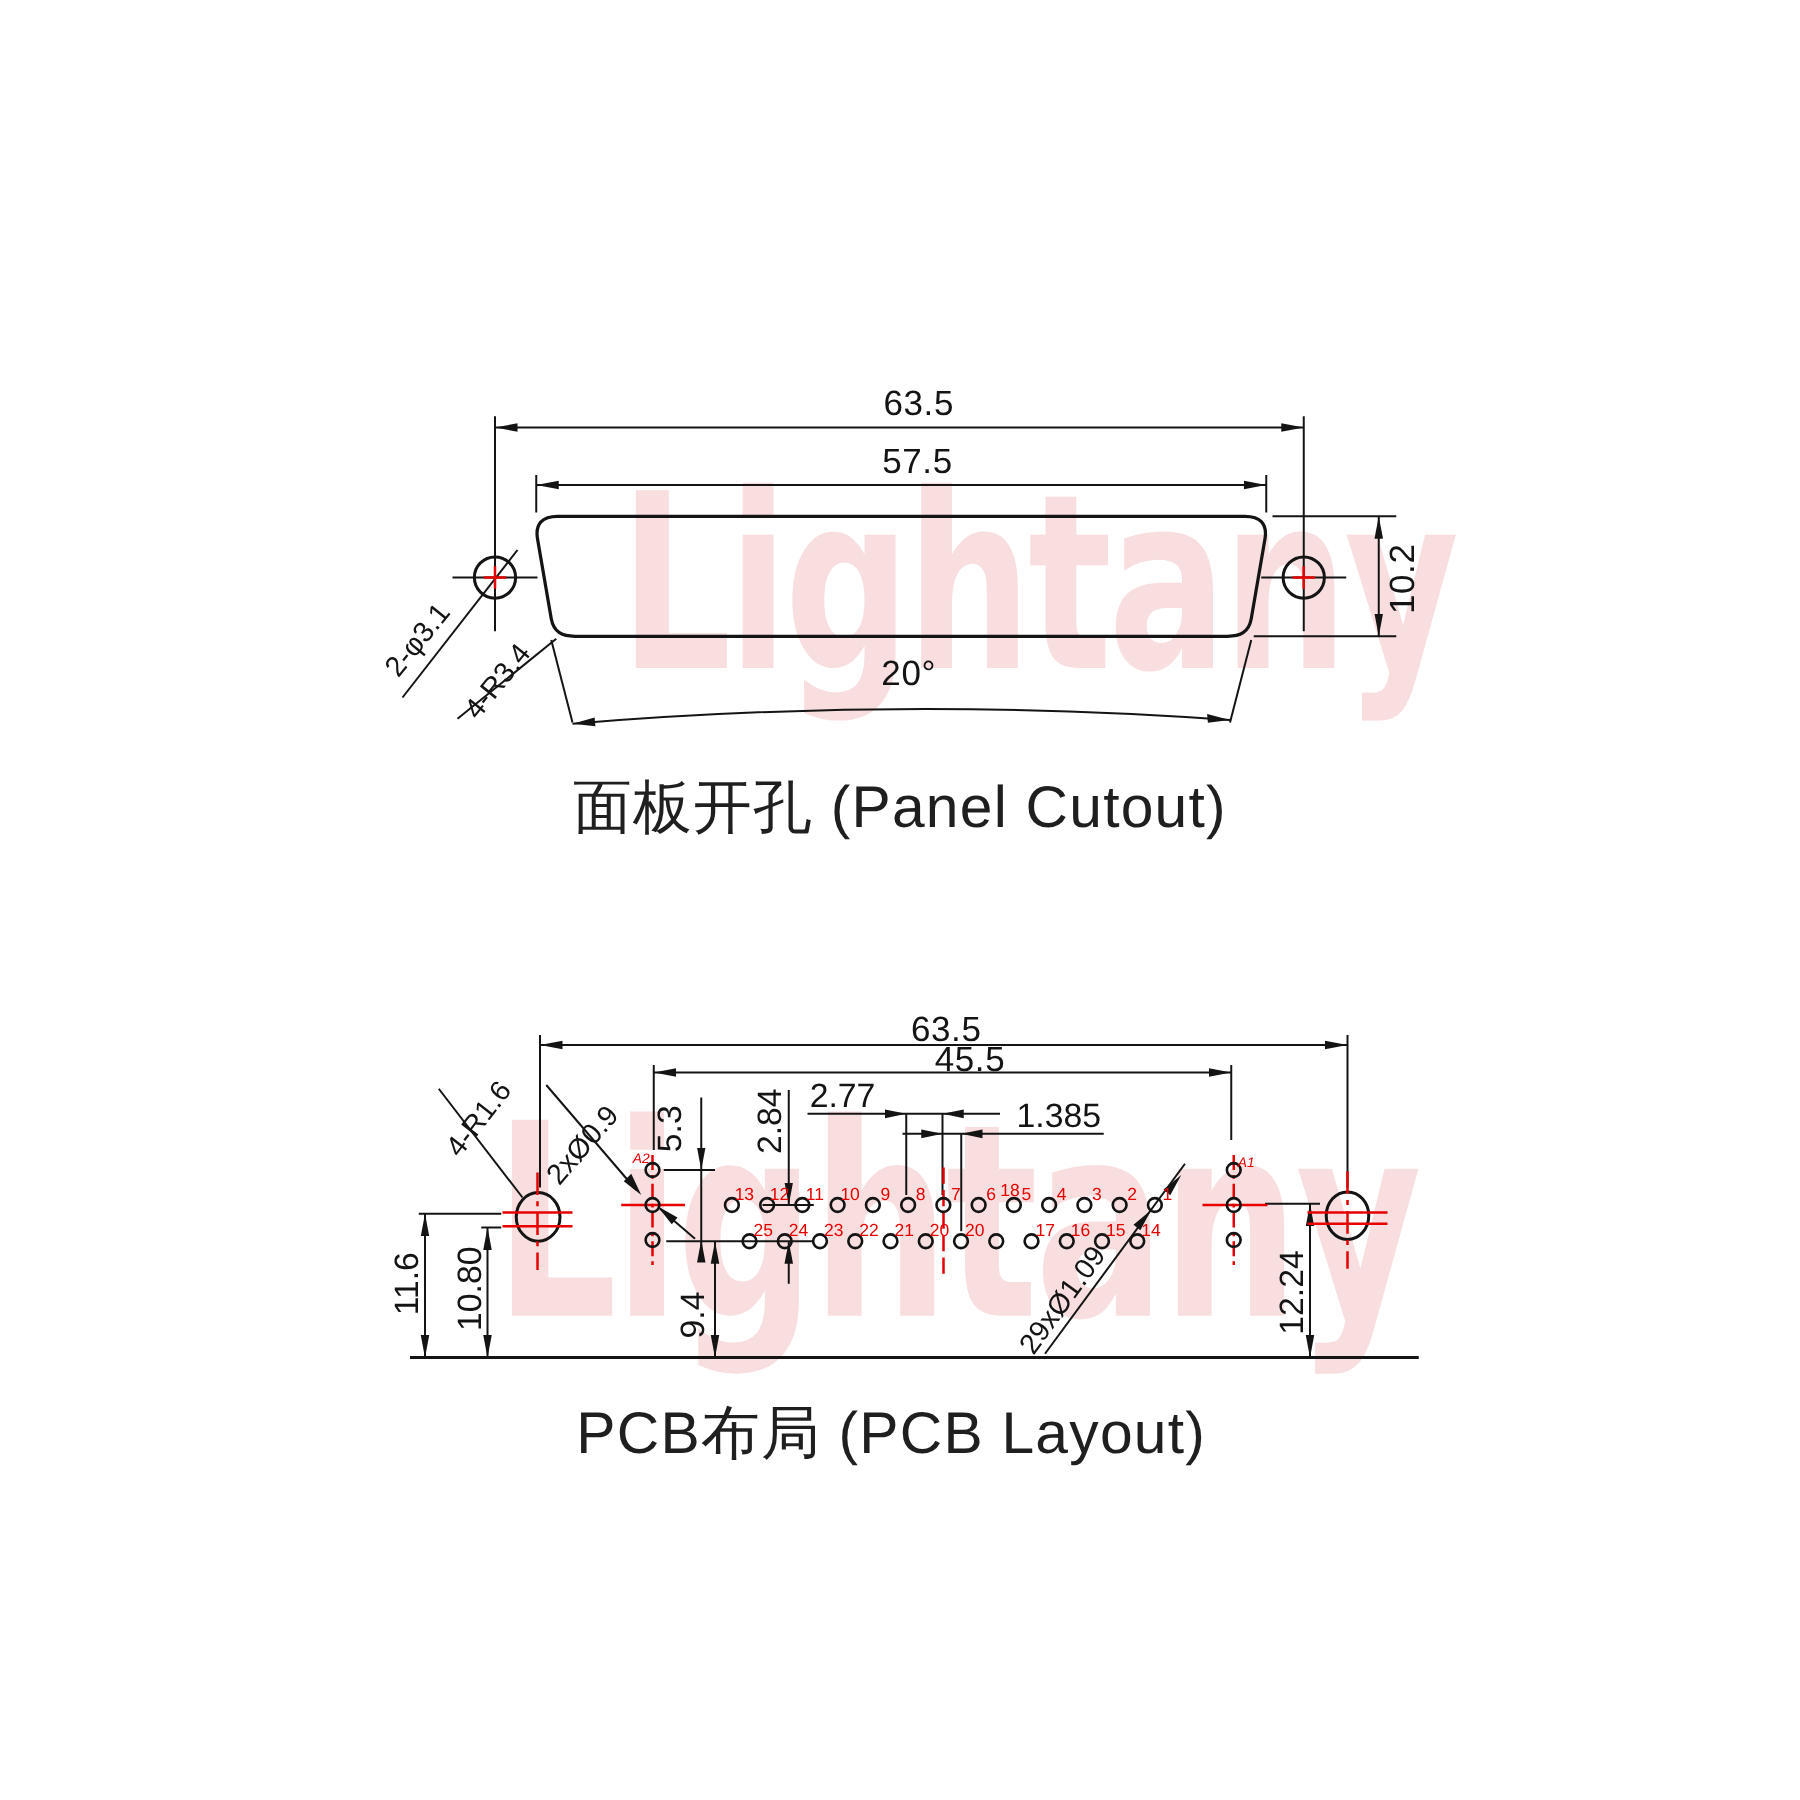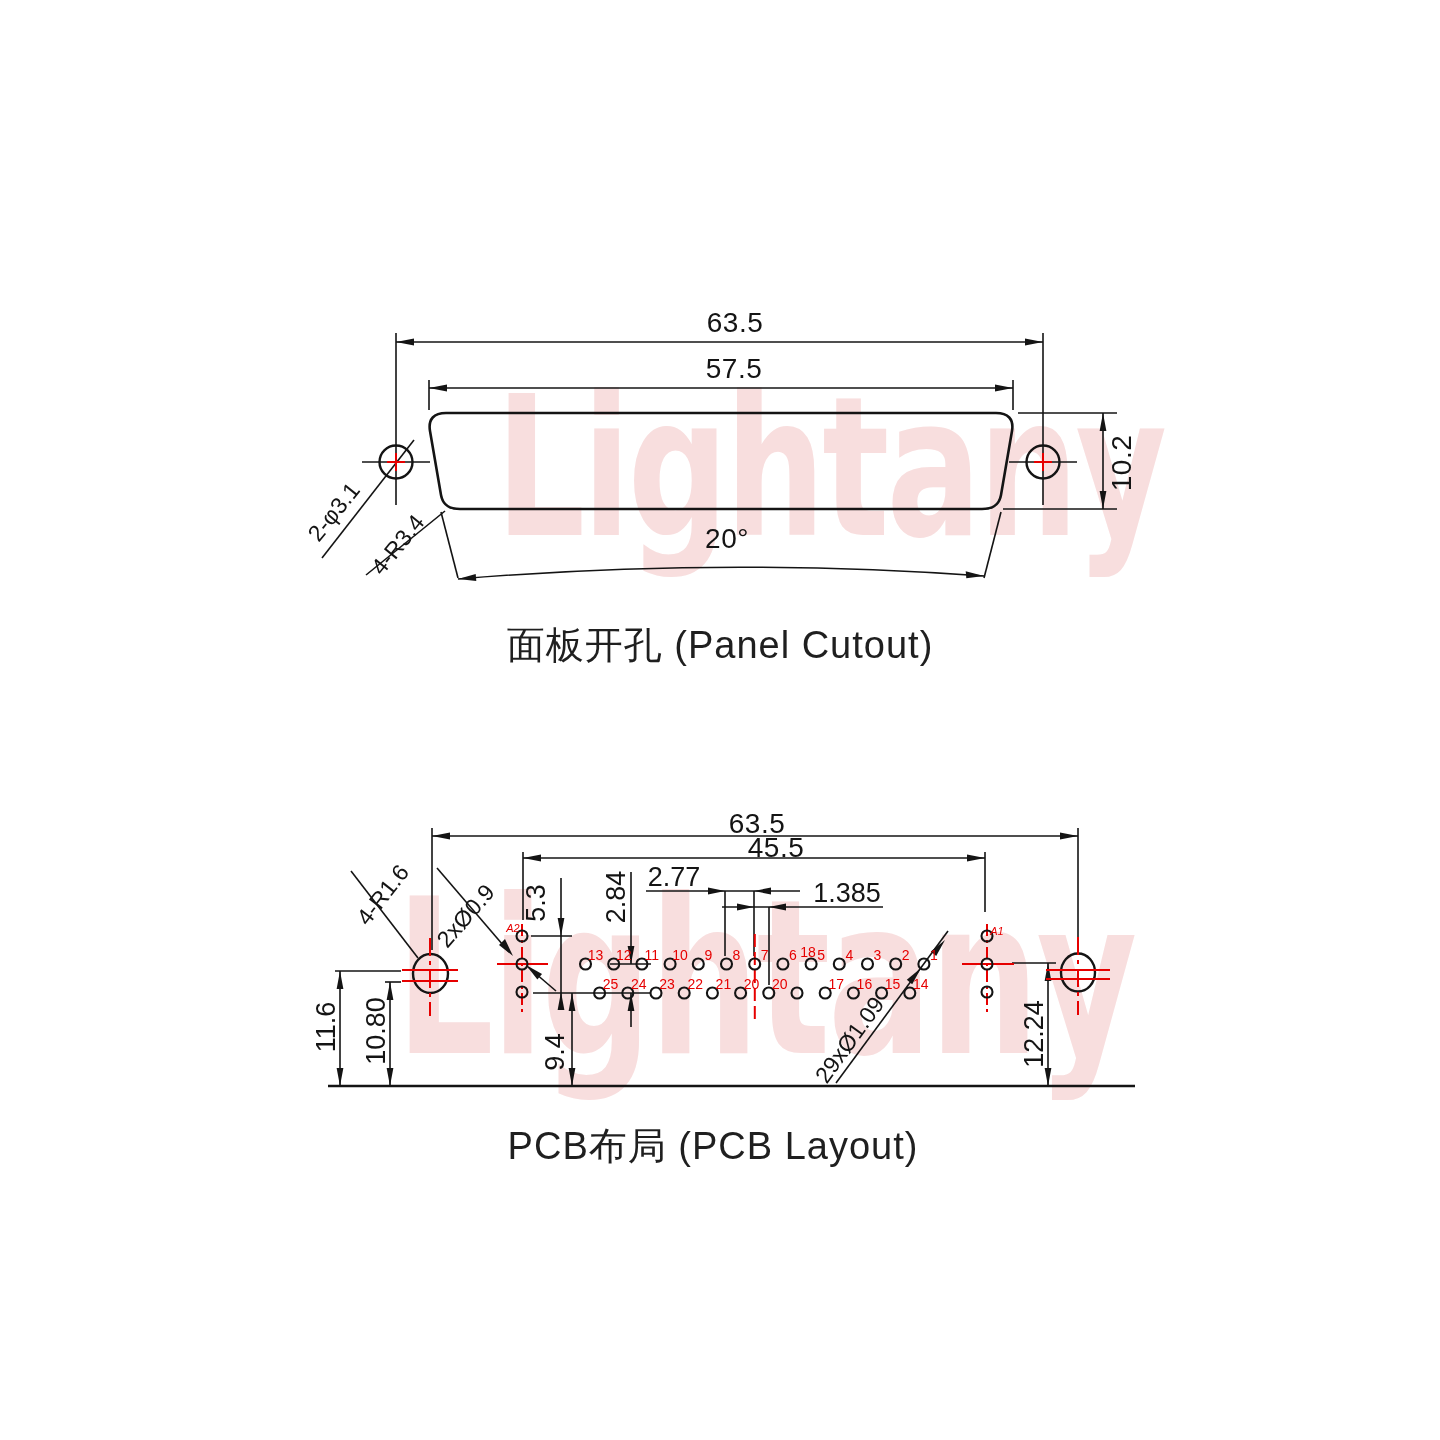--- a/index.html
+++ b/index.html
@@ -8,21 +8,21 @@
     font-family:"Liberation Sans","DejaVu Sans",sans-serif;
   }
   #stage svg{position:absolute;left:0;top:0;}
   .t{
     position:absolute;transform:translate(-50%,-50%) rotate(var(--rot,0deg));
     color:#141414;font-size:28px;white-space:nowrap;line-height:1;
   }
   .dim{font-size:28px;letter-spacing:0.5px;}
   .dimsm{font-size:27px;}
   .lbl{font-size:23px;}
-  .title{font-size:38px;color:#1f1f1f;letter-spacing:1px;}
+  .title{font-size:47px;color:#1f1f1f;letter-spacing:1px;}
   .red{color:#e60000;}
   .pin-num{position:absolute;transform:translate(-50%,-50%);color:#e60000;font-size:14px;line-height:1;}
   .a-lbl{font-size:11px;font-style:italic;}
   .wm{
     position:absolute;transform:translate(-50%,-50%) scaleX(0.72);
     font-family:"DejaVu Sans","Liberation Sans",sans-serif;font-weight:bold;
     color:#f8dede;white-space:nowrap;line-height:1;letter-spacing:-4px;
   }
 </style>
 </head>

